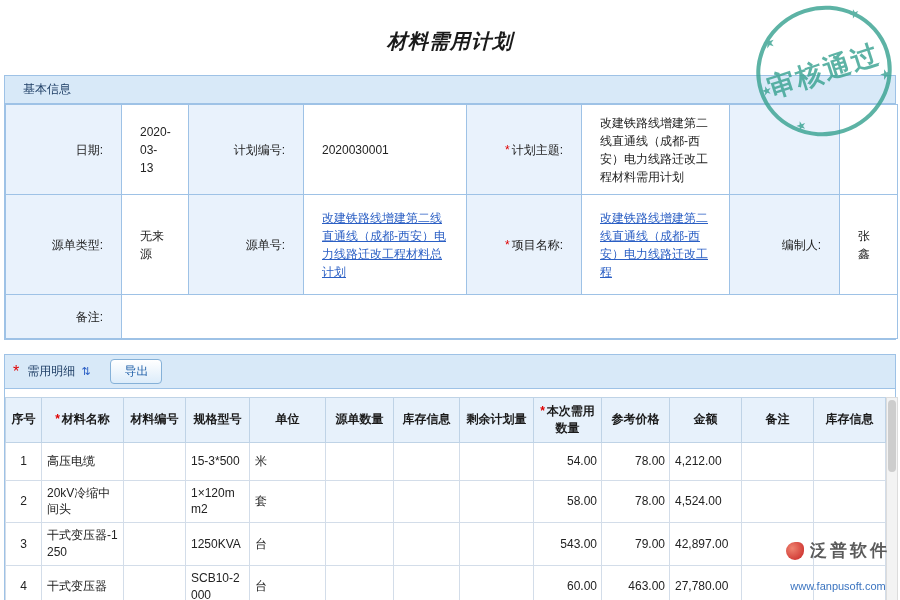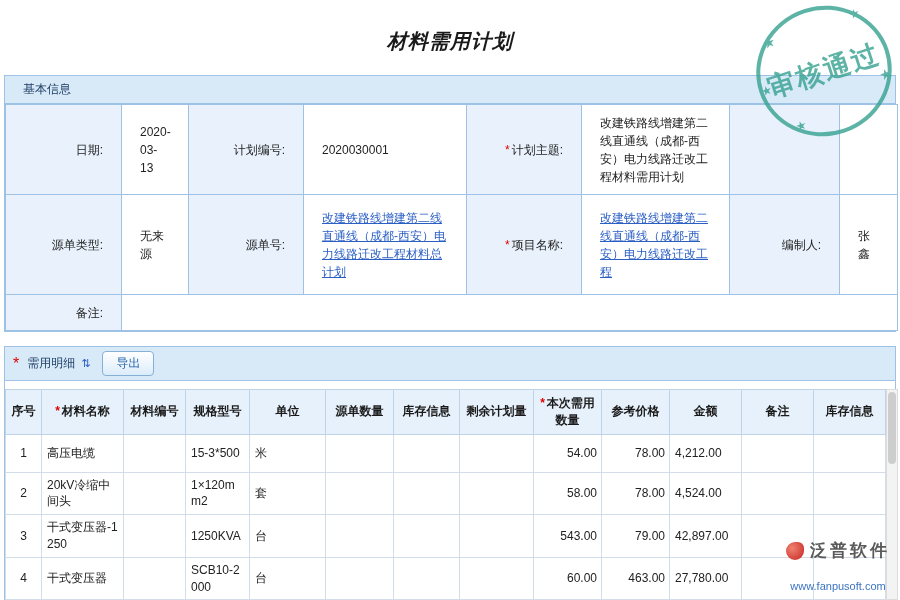--- a/index.html
+++ b/index.html
@@ -19,33 +19,33 @@
   .panel{margin:0 4px;border:1px solid var(--panel-border);background:#fff;}
   .section-bar{
     background:var(--bar-bg);border-bottom:1px solid var(--panel-border);
     font-size:12px;color:#1f3f66;padding:5px 18px;
   }
   table.binfo{width:100%;border-collapse:collapse;table-layout:fixed;font-size:12px;}
   .binfo td{border:1px solid var(--panel-border);padding:4px 18px;vertical-align:middle;background:#fff;line-height:1.5;}
   .binfo td.lbl{background:var(--label-bg);text-align:right;white-space:nowrap;}
   .binfo tr.r1 td{height:90px;}
   .binfo tr.r2 td{height:100px;}
-  .binfo tr.r3 td{height:36px;}
+  .binfo tr.r3 td{height:44px;}
   .req{color:var(--required);margin-right:2px;}
   a.link{color:var(--link);text-decoration:underline;cursor:pointer;}
   .detail-panel{margin-top:14px;}
   .detail-bar{
     display:flex;align-items:center;gap:6px;background:var(--bar-bg);
     border-bottom:1px solid var(--panel-border);padding:4px 8px;
   }
   .detail-title{font-size:12px;color:#1f3f66;}
   .sort-icon{color:var(--link);font-size:11px;cursor:pointer;line-height:1;}
   .export-btn{
     font-size:12px;color:#1f5fa8;background:linear-gradient(#ffffff,#dcecfa);
-    border:1px solid #85b1d8;border-radius:4px;padding:3px 13px;cursor:pointer;margin-left:6px;
+    border:1px solid #85b1d8;border-radius:4px;padding:3px 13px;cursor:pointer;margin-left:14px;
   }
   .detail-body{display:flex;align-items:stretch;margin-top:8px;}
   table.dtable{border-collapse:collapse;table-layout:fixed;width:880px;flex:none;font-size:12px;}
   .dtable th{
     background:var(--header-bg);border:1px solid #bfd3e6;font-weight:bold;
     padding:5px 2px;text-align:center;line-height:1.4;color:#1a1a1a;
   }
   .dtable td{
     border:1px solid #d3dde9;background:#fff;padding:4px 5px;height:38px;
     vertical-align:middle;line-height:1.4;word-break:break-all;

